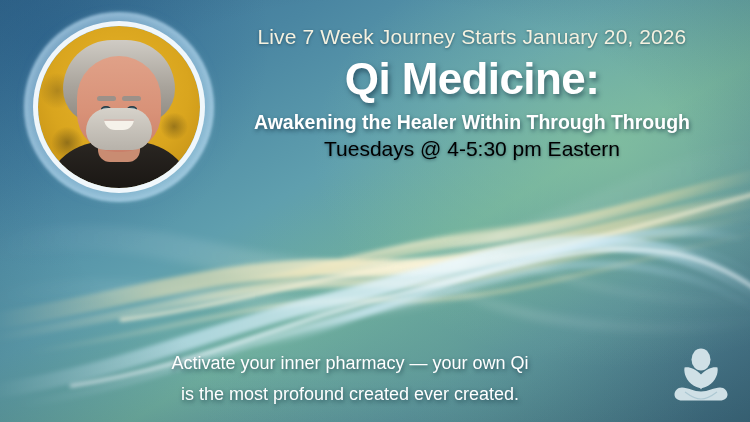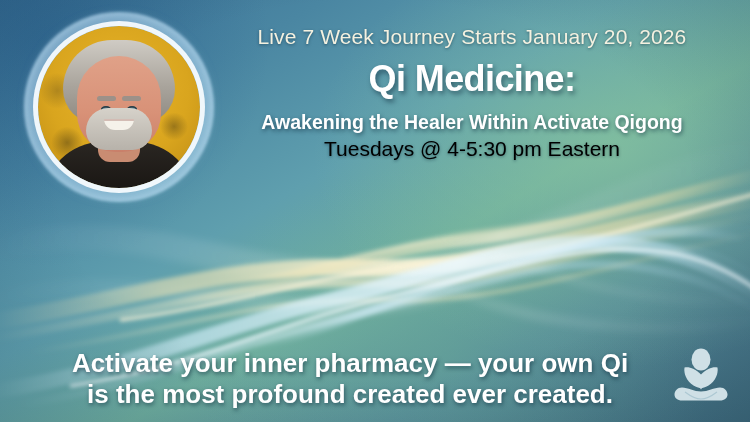--- a/index.html
+++ b/index.html
@@ -192,21 +192,21 @@
     text-align: center;
   }
   .eyebrow {
     font-size: 21px;
     line-height: 26px;
     color: #f4f1e0;
     letter-spacing: 0.1px;
     text-shadow: 0 1px 3px rgba(15,45,65,0.55);
   }
   .title {
-    font-size: 36px;
+    font-size: 44px;
     line-height: 62px;
     font-weight: bold;
     color: #ffffff;
     letter-spacing: -0.6px;
     margin-top: -2px;
     text-shadow: 2px 3px 5px rgba(12,40,58,0.55);
     text-align: center;
   }
   .subtitle {
     font-size: 19.5px;
@@ -223,23 +223,23 @@
     text-shadow: 0 1px 3px rgba(12,40,58,0.5);
   }
 
   
   .tagline {
     position: absolute;
     left: 60px;
     top: 348px;
     width: 580px;
     text-align: center;
-    font-size: 26px;
+    font-size: 18px;
     line-height: 31px;
-    font-weight: bold;
+    font-weight: normal;
     color: #ffffff;
     text-shadow: 1px 2px 4px rgba(10,38,55,0.6);
   }
 
   
   .logo {
     position: absolute;
     left: 668px;
     top: 344px;
     width: 66px;
@@ -349,21 +349,21 @@
         <div class="photo-beard"></div>
         <div class="photo-mouth"></div>
       </div>
     </div>
     <div class="portrait-ring"></div>
   </div>
 
   <div class="header-text">
     <div class="eyebrow">Live 7 Week Journey Starts January 20, 2026</div>
     <div class="title">Qi Medicine:</div>
-    <div class="subtitle">Awakening the Healer Within Activate Qigong</div>
+    <div class="subtitle">Awakening the Healer Within Through Through</div>
     <div class="schedule">Tuesdays @ 4-5:30 pm Eastern</div>
   </div>
 
   <div class="tagline">
     <div>Activate your inner pharmacy — your own Qi</div>
     <div>is the most profound created ever created.</div>
   </div>
 
   <div class="logo">
     <svg width="66" height="66" viewBox="0 0 66 66" xmlns="http://www.w3.org/2000/svg">

